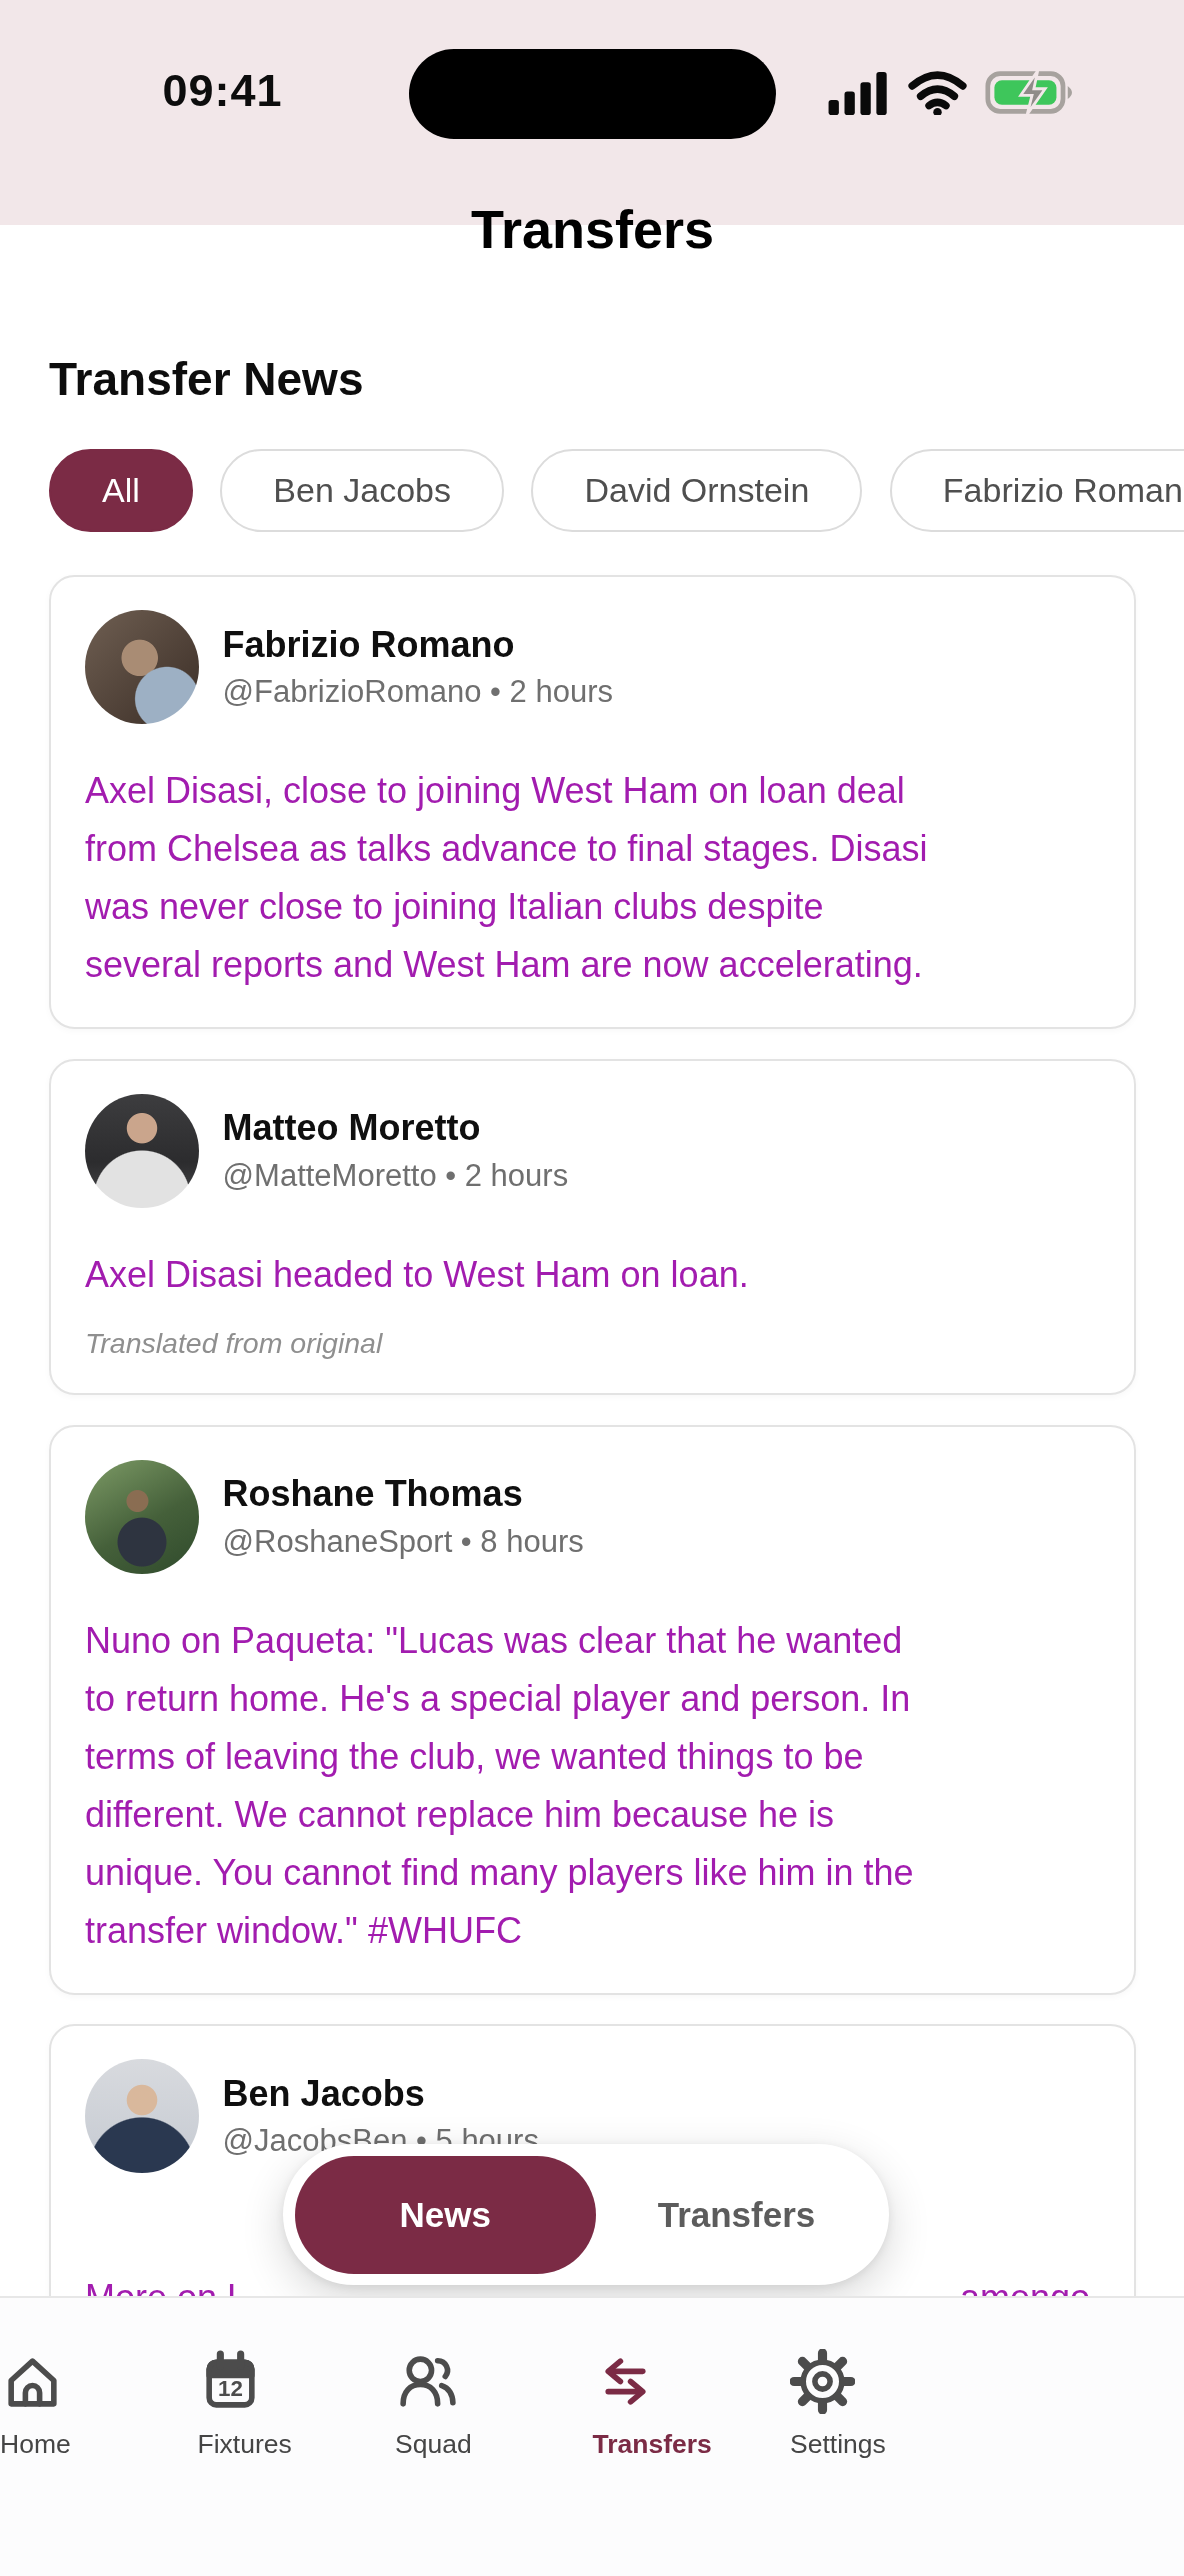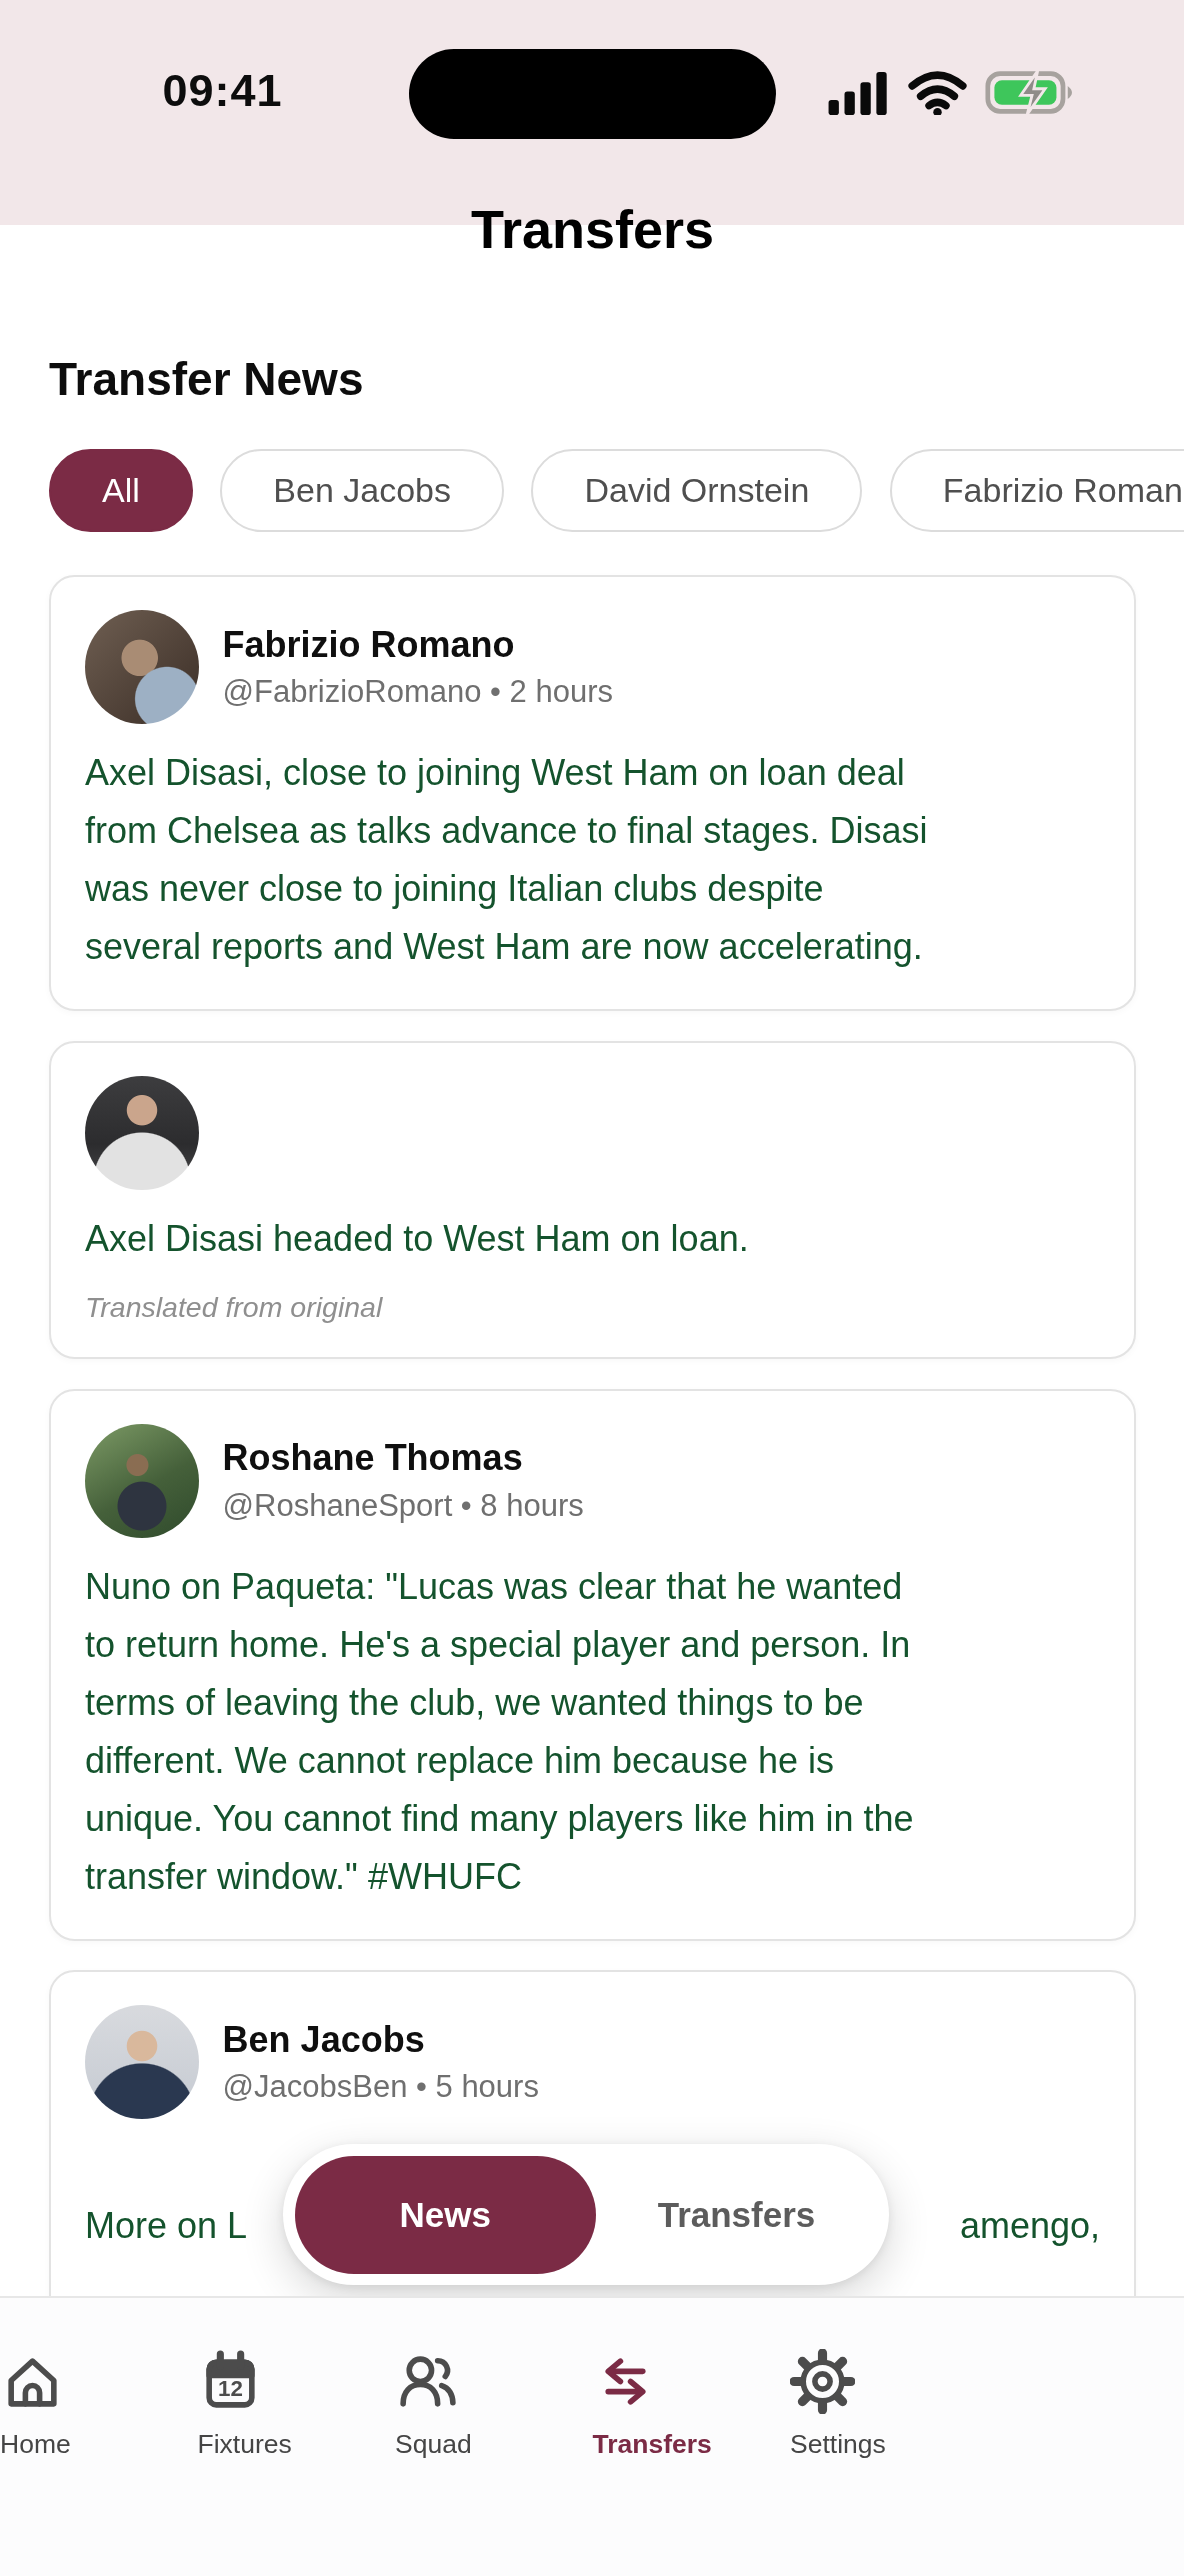--- a/index.html
+++ b/index.html
@@ -35,21 +35,21 @@
        radial-gradient(circle at 50% 92%,#e2e2e2 0 40%,transparent 41%),
        linear-gradient(180deg,#3d3d3f,#2c2c2e 60%,#4b4b4d);}
   .av2{background:radial-gradient(circle at 50% 72%,#2e3440 0 24%,transparent 25%),
        radial-gradient(circle at 46% 36%,#8a6d52 0 11%,transparent 12%),
        linear-gradient(150deg,#7d9b66,#45603a 55%,#2f4a2c);}
   .av3{background:radial-gradient(circle at 50% 36%,#d9b89c 0 16%,transparent 17%),
        radial-gradient(circle at 50% 98%,#2a3850 0 42%,transparent 43%),
        linear-gradient(180deg,#d8dade,#c5cad2);}
   .author{font-size:36px;font-weight:700;color:#0f0f0f;}
   .meta{margin-top:8.8px;font-size:31px;color:#6f6f6f;text-align:right;}
-  .body{margin-top:20px;font-size:36px;line-height:58px;color:#14532d;white-space:pre-line;}
+  .body{margin-top:38px;font-size:36px;line-height:58px;color:#a21caf;white-space:pre-line;}
   .split-line{display:flex;justify-content:space-between;white-space:nowrap;}
   .footnote{margin-top:23.6px;font-size:28.5px;font-style:italic;color:#8f8f8f;}
   .card-clipped{padding-bottom:69px;}
   
   .toggle{position:absolute;left:283px;top:2144px;width:606px;height:141px;background:#fff;
     border-radius:71px;display:flex;align-items:center;padding:11.8px;z-index:5;
     box-shadow:0 13.8px 44px rgba(0,0,0,0.16),0 2px 9.8px rgba(0,0,0,0.08);}
   .toggle-option.selected{width:301px;height:118px;border-radius:59px;background:#7B2B45;color:#fff;
     display:flex;align-items:center;justify-content:center;font-size:35px;font-weight:700;}
   .toggle-option.plain{flex:1;text-align:center;font-size:35px;font-weight:600;color:#5c5c5c;}
@@ -130,20 +130,24 @@
         </div>
         <div class="body">Axel Disasi, close to joining West Ham on loan deal
 from Chelsea as talks advance to final stages. Disasi
 was never close to joining Italian clubs despite
 several reports and West Ham are now accelerating.</div>
       </div>
 
       <div class="card">
         <div class="card-head">
           <div class="avatar av1"></div>
+          <div>
+            <div class="author">Matteo Moretto</div>
+            <div class="meta">@MatteMoretto • 2 hours</div>
+          </div>
         </div>
         <div class="body">Axel Disasi headed to West Ham on loan.</div>
         <div class="footnote">Translated from original</div>
       </div>
 
       <div class="card">
         <div class="card-head">
           <div class="avatar av2"></div>
           <div>
             <div class="author">Roshane Thomas</div>

